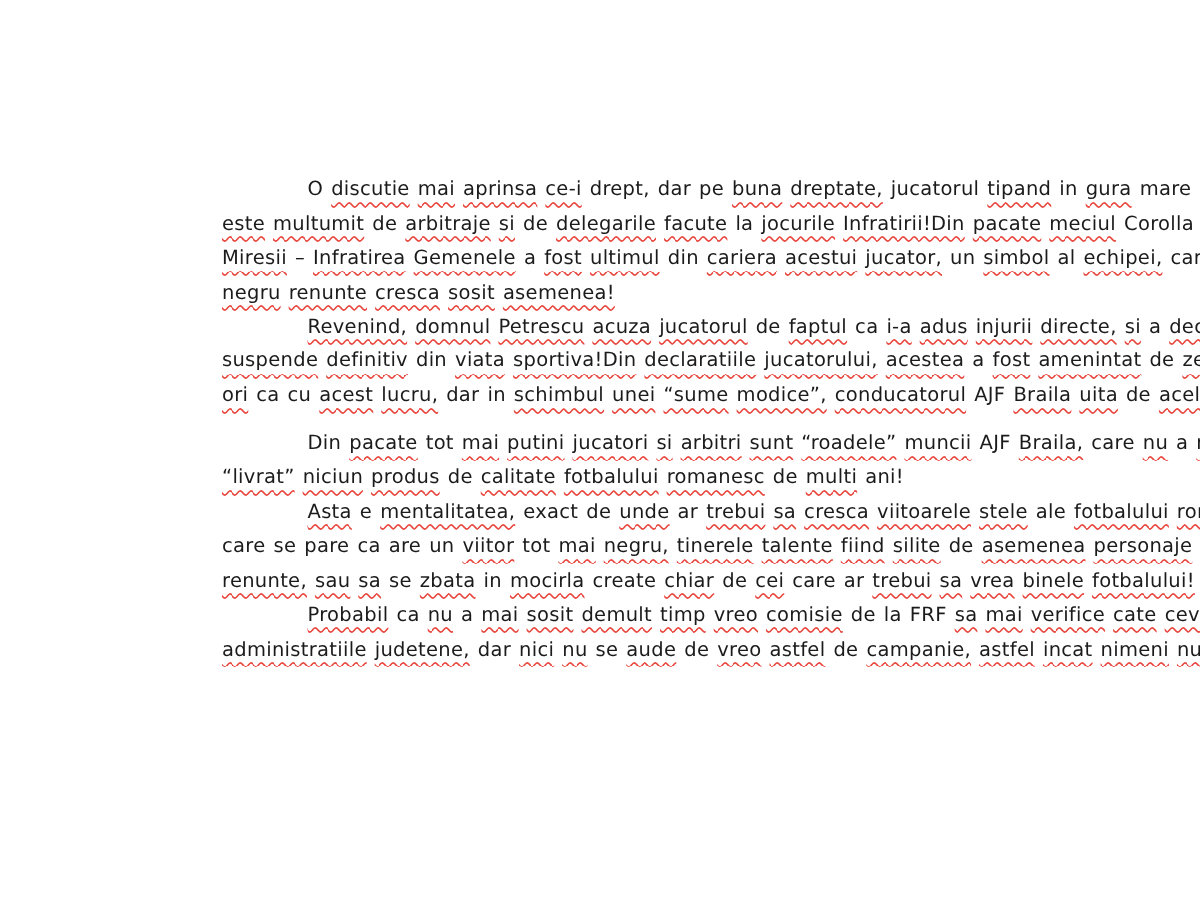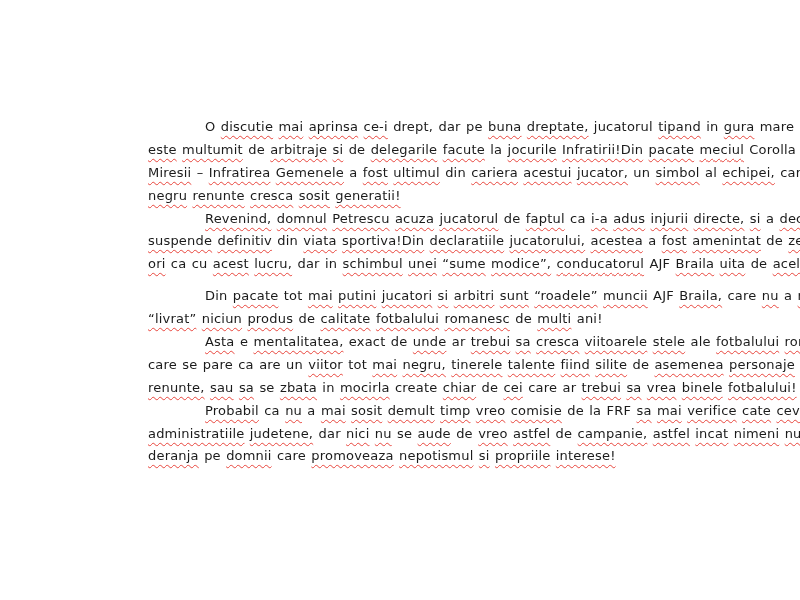--- a/index.html
+++ b/index.html
@@ -42,35 +42,34 @@
 </style>
 </head>
 <body>
 
 <div id="page" style="--page-bg: #ffffff; --text-color: #1b1b1b; --squiggle-color: #e8453c;">
   <div id="doc-text">
       <div class="para">
         <div class="line first"><span class="w">O</span> <span class="w misspelled">discutie</span> <span class="w misspelled">mai</span> <span class="w misspelled">aprinsa</span> <span class="w misspelled">ce-i</span> <span class="w">drept,</span> <span class="w">dar</span> <span class="w">pe</span> <span class="w misspelled">buna</span> <span class="w misspelled">dreptate,</span> <span class="w">jucatorul</span> <span class="w misspelled">tipand</span> <span class="w">in</span> <span class="w misspelled">gura</span> <span class="w">mare</span> <span class="w">ca</span> </div>
         <div class="line"><span class="w misspelled">este</span> <span class="w misspelled">multumit</span> <span class="w">de</span> <span class="w misspelled">arbitraje</span> <span class="w misspelled">si</span> <span class="w">de</span> <span class="w misspelled">delegarile</span> <span class="w misspelled">facute</span> <span class="w">la</span> <span class="w misspelled">jocurile</span> <span class="w misspelled">Infratirii!Din</span> <span class="w misspelled">pacate</span> <span class="w misspelled">meciul</span> <span class="w">Corolla</span> </div>
         <div class="line"><span class="w misspelled">Miresii</span> <span class="w">–</span> <span class="w misspelled">Infratirea</span> <span class="w misspelled">Gemenele</span> <span class="w">a</span> <span class="w misspelled">fost</span> <span class="w misspelled">ultimul</span> <span class="w">din</span> <span class="w misspelled">cariera</span> <span class="w misspelled">acestui</span> <span class="w misspelled">jucator,</span> <span class="w">un</span> <span class="w misspelled">simbol</span> <span class="w">al</span> <span class="w misspelled">echipei,</span> <span class="w">care</span> </div>
-        <div class="line"><span class="w misspelled">negru</span> <span class="w misspelled">renunte</span> <span class="w misspelled">cresca</span> <span class="w misspelled">sosit</span> <span class="w misspelled">generatii!</span></div>
+        <div class="line"><span class="w misspelled">negru</span> <span class="w misspelled">renunte</span> <span class="w misspelled">cresca</span> <span class="w misspelled">sosit</span> <span class="w misspelled">asemenea!</span></div>
       </div>
       <div class="para">
         <div class="line first"><span class="w misspelled">Revenind,</span> <span class="w misspelled">domnul</span> <span class="w misspelled">Petrescu</span> <span class="w misspelled">acuza</span> <span class="w misspelled">jucatorul</span> <span class="w">de</span> <span class="w misspelled">faptul</span> <span class="w">ca</span> <span class="w misspelled">i-a</span> <span class="w misspelled">adus</span> <span class="w misspelled">injurii</span> <span class="w misspelled">directe,</span> <span class="w misspelled">si</span> <span class="w">a</span> <span class="w misspelled">decis</span>  </div>
         <div class="line"><span class="w misspelled">suspende</span> <span class="w misspelled">definitiv</span> <span class="w">din</span> <span class="w misspelled">viata</span> <span class="w misspelled">sportiva!Din</span> <span class="w misspelled">declaratiile</span> <span class="w misspelled">jucatorului,</span> <span class="w misspelled">acestea</span> <span class="w">a</span> <span class="w misspelled">fost</span> <span class="w misspelled">amenintat</span> <span class="w">de</span> <span class="w misspelled">zeci</span> </div>
         <div class="line"><span class="w misspelled">ori</span> <span class="w">ca</span> <span class="w">cu</span> <span class="w misspelled">acest</span> <span class="w misspelled">lucru,</span> <span class="w">dar</span> <span class="w">in</span> <span class="w misspelled">schimbul</span> <span class="w misspelled">unei</span> <span class="w misspelled">“sume</span> <span class="w misspelled">modice”,</span> <span class="w misspelled">conducatorul</span> <span class="w">AJF</span> <span class="w misspelled">Braila</span> <span class="w misspelled">uita</span> <span class="w">de</span> <span class="w misspelled">acele</span></div>
       </div>
       <div class="para gap-before">
         <div class="line first"><span class="w">Din</span> <span class="w misspelled">pacate</span> <span class="w">tot</span> <span class="w misspelled">mai</span> <span class="w misspelled">putini</span> <span class="w misspelled">jucatori</span> <span class="w misspelled">si</span> <span class="w misspelled">arbitri</span> <span class="w misspelled">sunt</span> <span class="w misspelled">“roadele”</span> <span class="w misspelled">muncii</span> <span class="w">AJF</span> <span class="w misspelled">Braila,</span> <span class="w">care</span> <span class="w misspelled">nu</span> <span class="w">a</span> <span class="w misspelled">mai</span></div>
         <div class="line"><span class="w misspelled">“livrat”</span> <span class="w misspelled">niciun</span> <span class="w misspelled">produs</span> <span class="w">de</span> <span class="w misspelled">calitate</span> <span class="w misspelled">fotbalului</span> <span class="w misspelled">romanesc</span> <span class="w">de</span> <span class="w misspelled">multi</span> <span class="w">ani!</span></div>
       </div>
       <div class="para">
         <div class="line first"><span class="w misspelled">Asta</span> <span class="w">e</span> <span class="w misspelled">mentalitatea,</span> <span class="w">exact</span> <span class="w">de</span> <span class="w misspelled">unde</span> <span class="w">ar</span> <span class="w misspelled">trebui</span> <span class="w misspelled">sa</span> <span class="w misspelled">cresca</span> <span class="w misspelled">viitoarele</span> <span class="w misspelled">stele</span> <span class="w">ale</span> <span class="w misspelled">fotbalului</span> <span class="w misspelled">romanesc,</span></div>
         <div class="line"><span class="w">care</span> <span class="w">se</span> <span class="w">pare</span> <span class="w">ca</span> <span class="w">are</span> <span class="w">un</span> <span class="w misspelled">viitor</span> <span class="w">tot</span> <span class="w misspelled">mai</span> <span class="w misspelled">negru,</span> <span class="w misspelled">tinerele</span> <span class="w misspelled">talente</span> <span class="w misspelled">fiind</span> <span class="w misspelled">silite</span> <span class="w">de</span> <span class="w misspelled">asemenea</span> <span class="w misspelled">personaje</span> </div>
         <div class="line"><span class="w misspelled">renunte,</span> <span class="w misspelled">sau</span> <span class="w misspelled">sa</span> <span class="w">se</span> <span class="w misspelled">zbata</span> <span class="w">in</span> <span class="w misspelled">mocirla</span> <span class="w">create</span> <span class="w misspelled">chiar</span> <span class="w">de</span> <span class="w misspelled">cei</span> <span class="w">care</span> <span class="w">ar</span> <span class="w misspelled">trebui</span> <span class="w misspelled">sa</span> <span class="w misspelled">vrea</span> <span class="w misspelled">binele</span> <span class="w misspelled">fotbalului!</span></div>
       </div>
       <div class="para">
         <div class="line first"><span class="w misspelled">Probabil</span> <span class="w">ca</span> <span class="w misspelled">nu</span> <span class="w">a</span> <span class="w misspelled">mai</span> <span class="w misspelled">sosit</span> <span class="w misspelled">demult</span> <span class="w misspelled">timp</span> <span class="w misspelled">vreo</span> <span class="w misspelled">comisie</span> <span class="w">de</span> <span class="w">la</span> <span class="w">FRF</span> <span class="w misspelled">sa</span> <span class="w misspelled">mai</span> <span class="w misspelled">verifice</span> <span class="w misspelled">cate</span> <span class="w misspelled">ceva</span>  </div>
         <div class="line"><span class="w misspelled">administratiile</span> <span class="w misspelled">judetene,</span> <span class="w">dar</span> <span class="w misspelled">nici</span> <span class="w misspelled">nu</span> <span class="w">se</span> <span class="w misspelled">aude</span> <span class="w">de</span> <span class="w misspelled">vreo</span> <span class="w misspelled">astfel</span> <span class="w">de</span> <span class="w misspelled">campanie,</span> <span class="w misspelled">astfel</span> <span class="w misspelled">incat</span> <span class="w misspelled">nimeni</span> <span class="w misspelled">nu</span>  </div>
-        <div class="line"><span class="w misspelled">deranja</span> <span class="w">pe</span> <span class="w misspelled">domnii</span> <span class="w">care</span> <span class="w misspelled">promoveaza</span> <span class="w misspelled">nepotismul</span> <span class="w misspelled">si</span> <span class="w misspelled">propriile</span> <span class="w misspelled">interese!</span></div>
       </div>
     </div>
 </div>
 
 </body></html>

